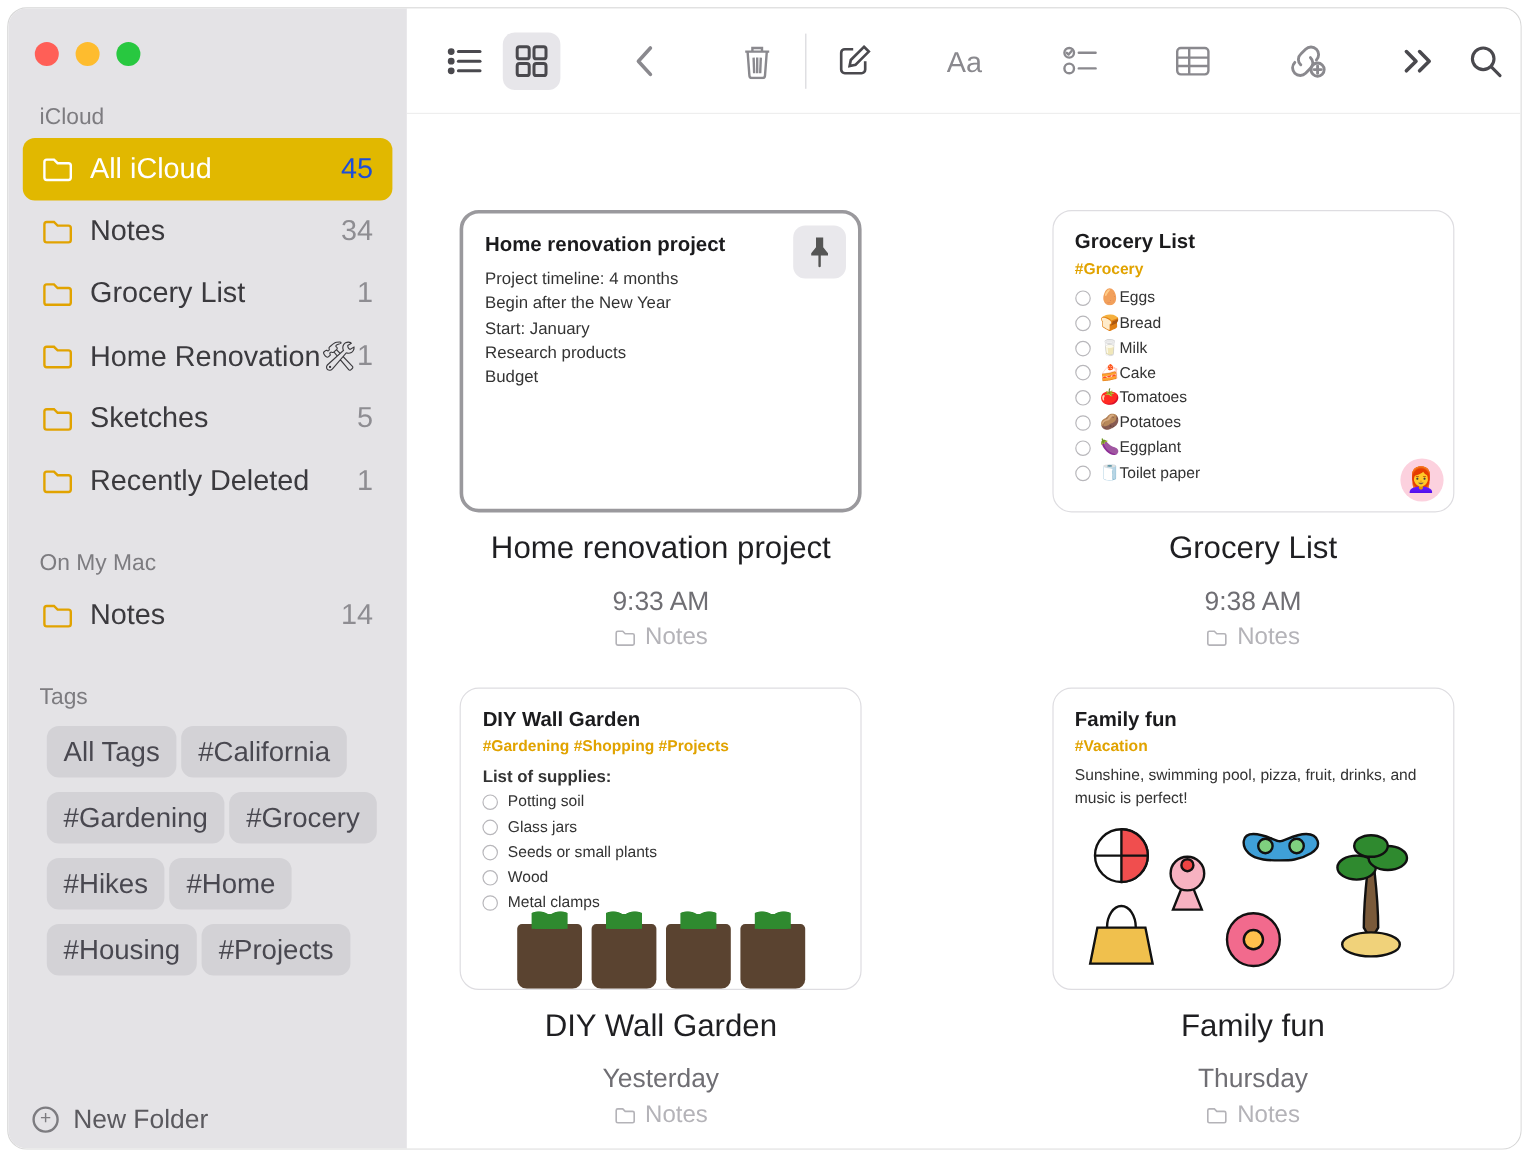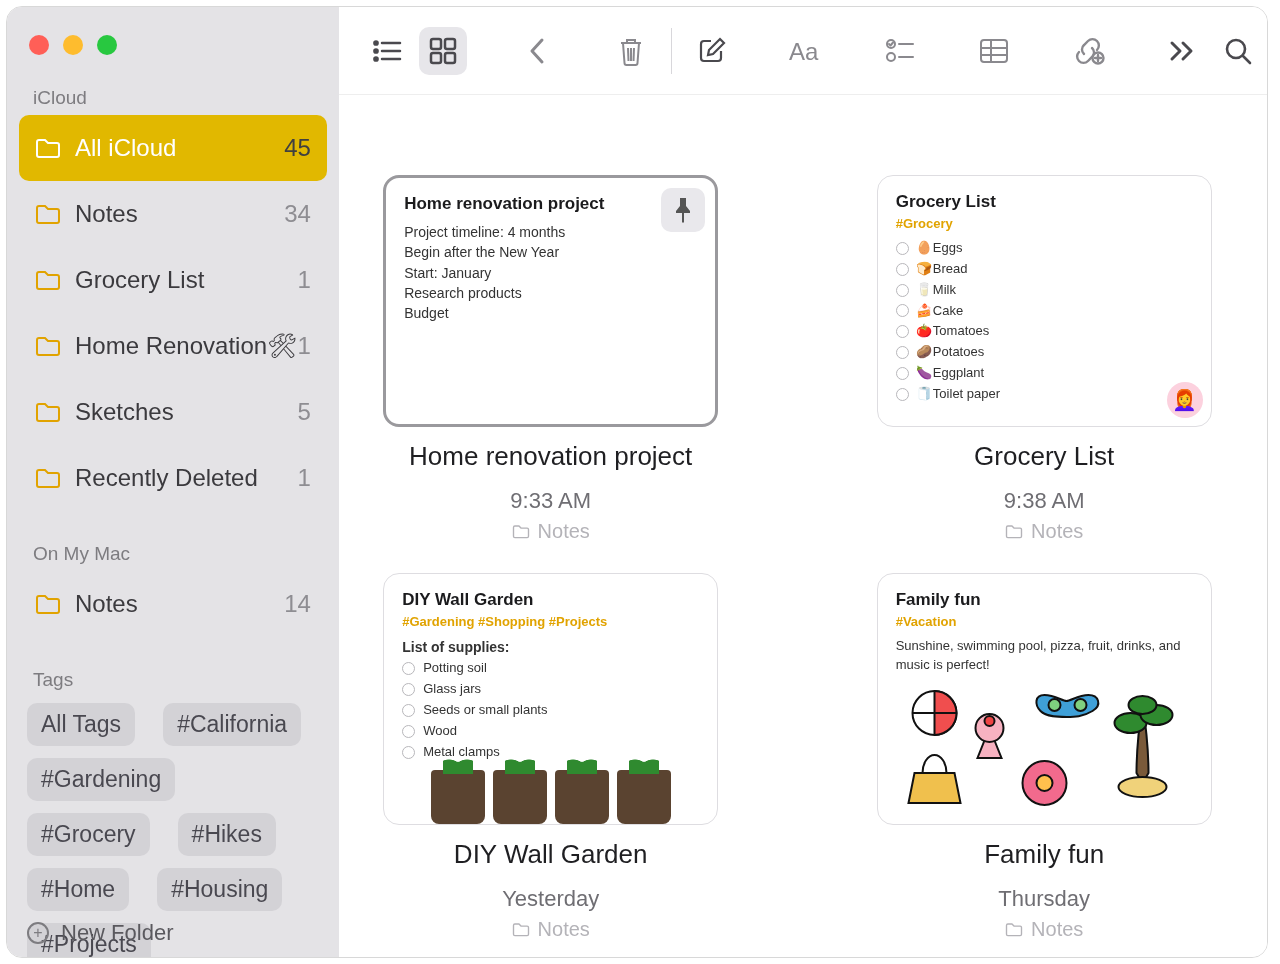--- a/index.html
+++ b/index.html
@@ -12,30 +12,30 @@
   .sidebar {
     width: 386px; height: 100%; background: #e4e3e6; display: flex; flex-direction: column;
     position: relative; padding-top: 14px;
   }
   .traffic { display: flex; gap: 14px; padding: 14px 0 0 22px; }
   .dot { width: 20px; height: 20px; border-radius: 50%; }
   .dot.red { background:#ff5f57; } .dot.yellow{background:#febc2e;} .dot.green{background:#28c840;}
   .section-label { color:#7d7c80; font-size:19px; font-weight:500; padding: 32px 0 6px 26px; }
   .folders { display:flex; flex-direction:column; gap:0; padding:0 12px; }
   .folder {
-    display:flex; align-items:center; height:66px; padding:0 16px; border-radius:10px;
+    display:flex; align-items:center; height:52px; padding:0 16px; border-radius:10px;
     color:#3b3a3e; font-size:24px; cursor:pointer;
   }
   .folder .ficon { width:26px; height:22px; margin-right:14px; flex:none; }
   .folder .lbl { flex:1; white-space:nowrap; overflow:hidden; text-overflow:ellipsis; }
   .folder .cnt { color:#8e8d92; font-size:24px; }
   .folder.selected { background:#e1b800; color:#fff; }
-  .folder.selected .cnt { color:#404040; }
+  .folder.selected .cnt { color:#1d4ed8; }
   .folder.selected .ficon path { stroke:#fff; }
-  .tags-wrap { padding: 6px 16px 0 20px; display:flex; flex-wrap:wrap; gap:12px 28px;align-items:flex-end; }
+  .tags-wrap { padding: 6px 16px 0 32px; display:flex; flex-wrap:wrap; gap:12px 4px;align-items:flex-end; }
   .tag {
     background:#d3d2d6; color:#494850; font-size:23px; padding:8px 14px; border-radius:10px;
     cursor:pointer;
   }
   .new-folder {
     position:absolute; bottom:0; left:0; right:0; height:48px; display:flex; align-items:center;
     padding-left:20px; gap:12px; color:#5a595e; font-size:22px; cursor:pointer;
   }
   .plus-circle { width:22px; height:22px; border:2px solid #7d7c80; border-radius:50%; display:flex;align-items:center;justify-content:center;font-size:16px;color:#7d7c80;line-height:1;}
 

